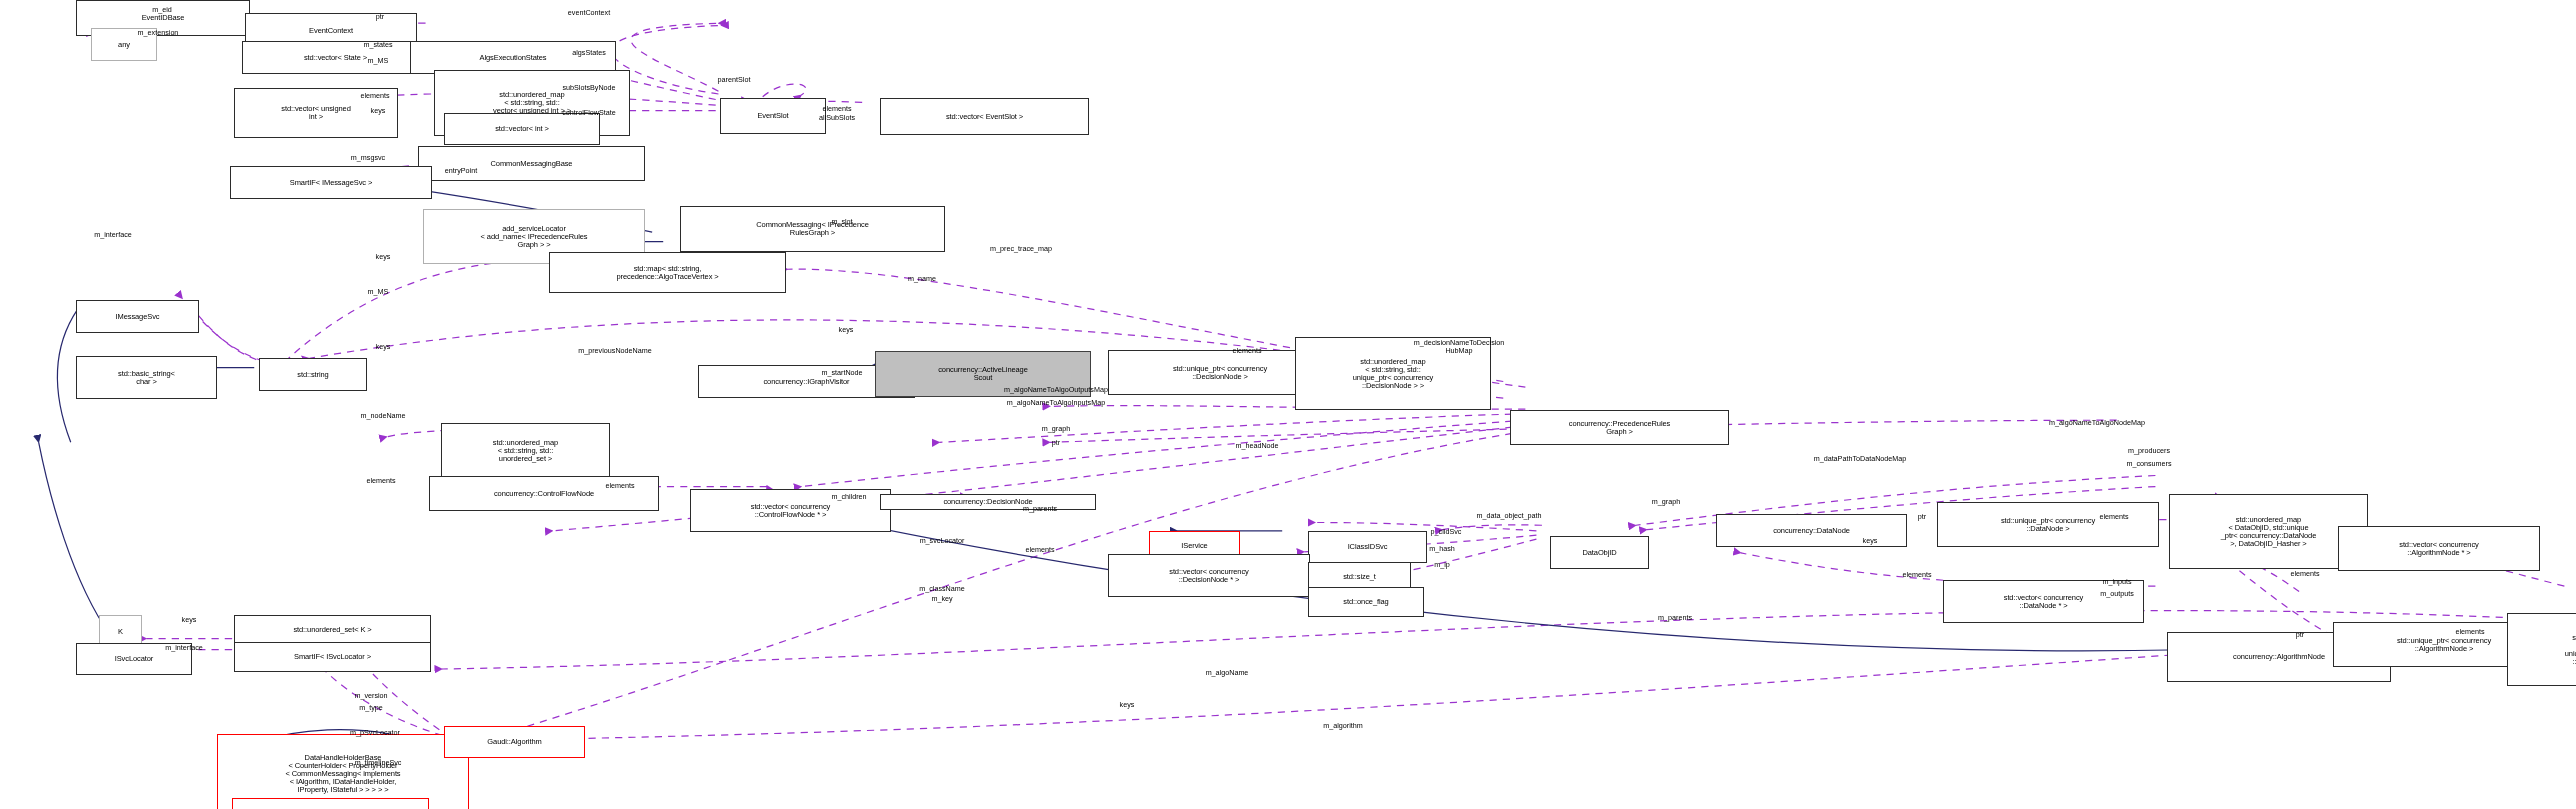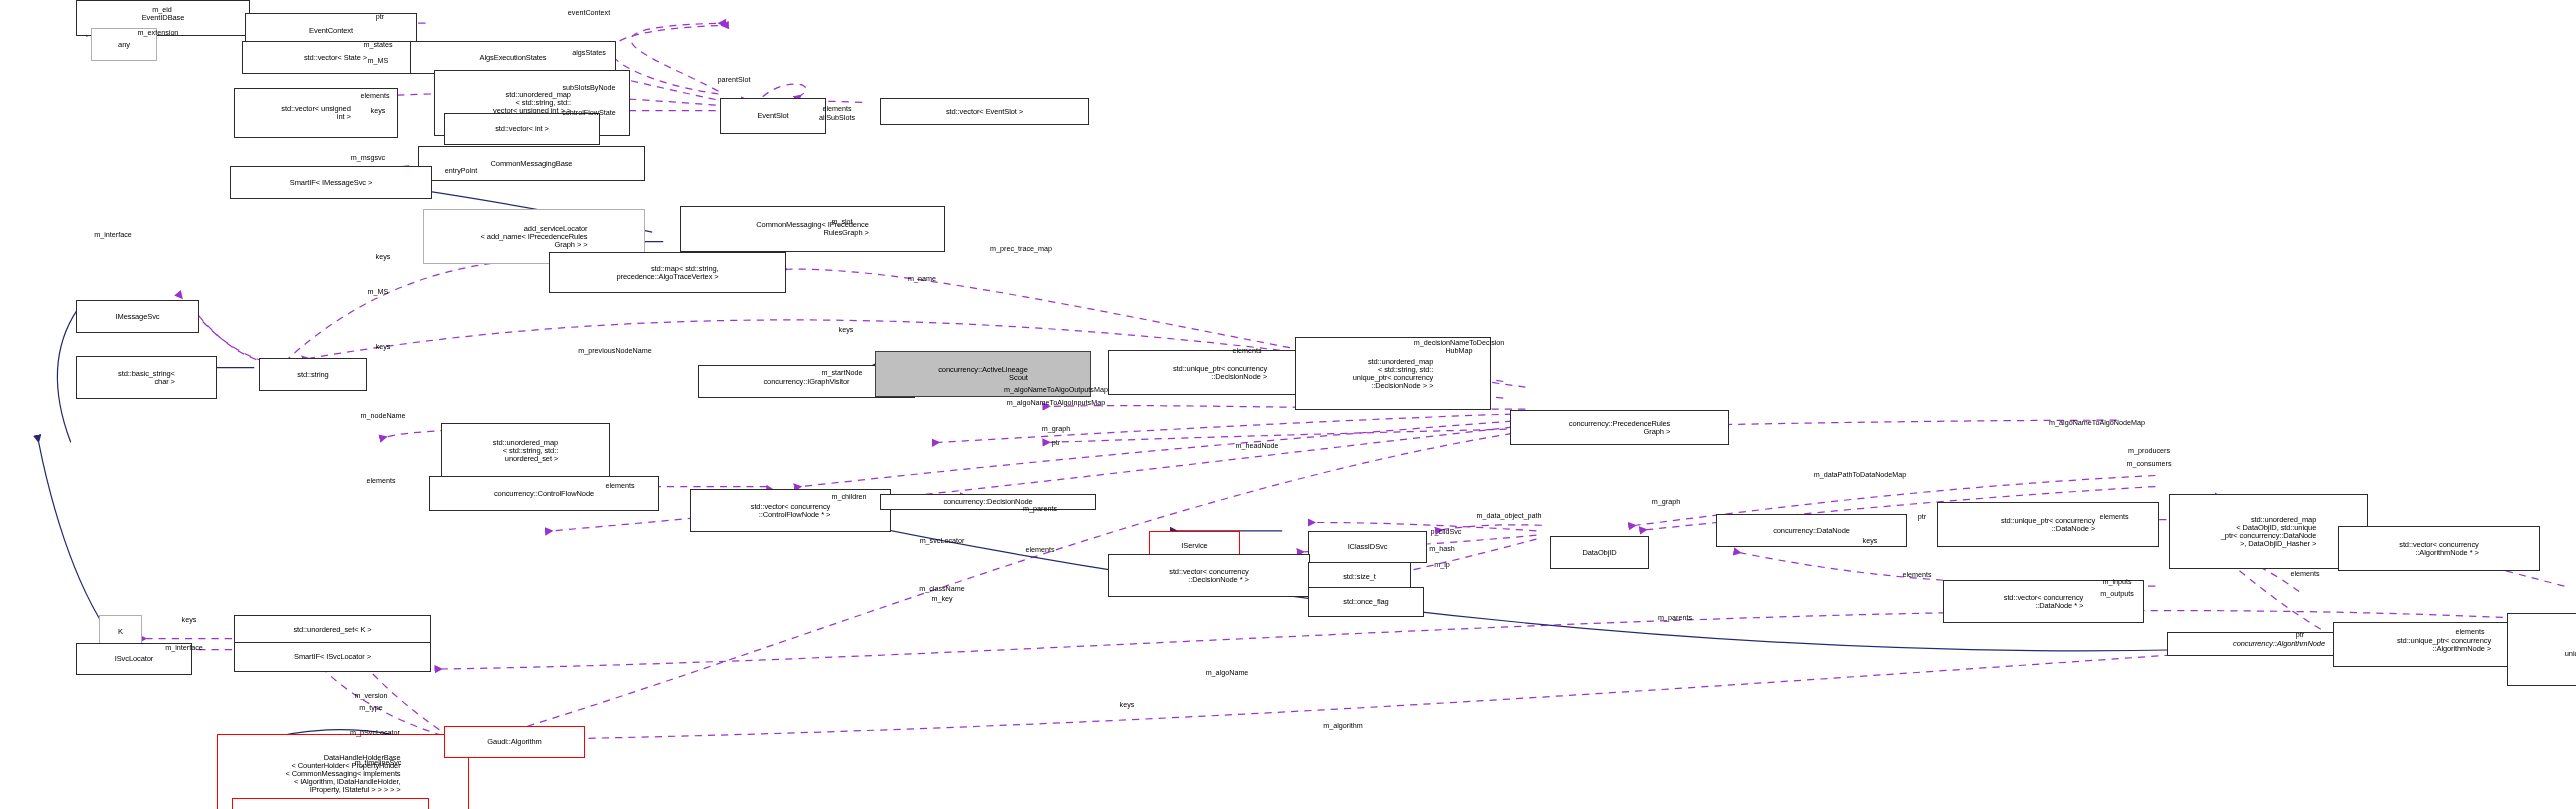--- a/index.html
+++ b/index.html
@@ -18,21 +18,21 @@
     pointer-events: none;
   }
   .node {
     position: absolute;
     box-sizing: border-box;
     background: #ffffff;
     border: 0.9px solid #2b2b2b;
     display: flex;
     align-items: center;
     justify-content: center;
-    text-align: right;
+    text-align: center;
     font-size: 7.5px;
     line-height: 8px;
     color: #000000;
     white-space: pre;
     letter-spacing: -0.1px;
     z-index: 5;
   }
   .node.light  { border-color: #b0b0b0; }
   .node.red    { border-color: #ff0000; }
   .node.hi     { background: #bfbfbf; border-color: #404040; }
@@ -178,21 +178,21 @@
     <div class="node bold" style="left: 245px; top: 13.3px; width: 172px; height: 36px;"><span>EventContext</span></div>
     <div class="node bold" style="left: 242px; top: 41px; width: 187px; height: 33px;"><span>std::vector&lt; State &gt;</span></div>
     <div class="node bold" style="left: 410px; top: 41px; width: 206px; height: 33px;"><span>AlgsExecutionStates</span></div>
     <div class="node bold" style="left: 234px; top: 88px; width: 164px; height: 50px;"><span>std::vector&lt; unsigned
 int &gt;</span></div>
     <div class="node bold" style="left: 434px; top: 70px; width: 196px; height: 66px;"><span>std::unordered_map
 &lt; std::string, std::
 vector&lt; unsigned int &gt; &gt;</span></div>
     <div class="node bold" style="left: 444px; top: 113px; width: 156px; height: 31.5px;"><span>std::vector&lt; int &gt;</span></div>
     <div class="node bold" style="left: 720px; top: 98px; width: 106px; height: 36px;"><span>EventSlot</span></div>
-    <div class="node bold" style="left: 880px; top: 98px; width: 209px; height: 27px;"><span>std::vector&lt; EventSlot &gt;</span></div>
+    <div class="node bold" style="left: 880px; top: 98px; width: 209px; height: 37px;"><span>std::vector&lt; EventSlot &gt;</span></div>
     <div class="node bold" style="left: 418px; top: 146px; width: 227px; height: 35px;"><span>CommonMessagingBase</span></div>
     <div class="node bold" style="left: 230px; top: 166px; width: 202px; height: 33px;"><span>SmartIF&lt; IMessageSvc &gt;</span></div>
     <div class="node light" style="left: 423px; top: 209px; width: 222px; height: 55px;"><span>add_serviceLocator
 &lt; add_name&lt; IPrecedenceRules
 Graph &gt; &gt;</span></div>
     <div class="node bold" style="left: 549px; top: 252px; width: 237px; height: 41px;"><span>std::map&lt; std::string,
 precedence::AlgoTraceVertex &gt;</span></div>
     <div class="node bold" style="left: 680px; top: 206px; width: 265px; height: 46px;"><span>CommonMessaging&lt; IPrecedence
 RulesGraph &gt;</span></div>
     <div class="node bold" style="left: 76px; top: 300px; width: 123px; height: 33px;"><span>IMessageSvc</span></div>
@@ -232,21 +232,21 @@
     <div class="node bold" style="left: 1108px; top: 554px; width: 202px; height: 43px;"><span>std::vector&lt; concurrency
 ::DecisionNode * &gt;</span></div>
     <div class="node bold" style="left: 1308px; top: 562px; width: 103px; height: 30px;"><span>std::size_t</span></div>
     <div class="node bold" style="left: 1308px; top: 587px; width: 116px; height: 30px;"><span>std::once_flag</span></div>
     <div class="node bold" style="left: 1943px; top: 580px; width: 201px; height: 43px;"><span>std::vector&lt; concurrency
 ::DataNode * &gt;</span></div>
     <div class="node light" style="left: 99px; top: 615px; width: 43px; height: 33px;"><span>K</span></div>
     <div class="node bold" style="left: 234px; top: 615px; width: 197px; height: 30px;"><span>std::unordered_set&lt; K &gt;</span></div>
     <div class="node bold" style="left: 76px; top: 643px; width: 116px; height: 31.5px;"><span>ISvcLocator</span></div>
     <div class="node bold" style="left: 234px; top: 642px; width: 197px; height: 30px;"><span>SmartIF&lt; ISvcLocator &gt;</span></div>
-    <div class="node bold" style="left: 2167px; top: 632px; width: 224px; height: 24px; font-style: italic;"><span>concurrency::AlgorithmNode</span></div>
+    <div class="node bold" style="left: 2167px; top: 632px; width: 224px; height: 50px;"><span>concurrency::AlgorithmNode</span></div>
     <div class="node bold" style="left: 2333px; top: 622px; width: 222px; height: 45px;"><span>std::unique_ptr&lt; concurrency
 ::AlgorithmNode &gt;</span></div>
     <div class="node bold" style="left: 2507px; top: 613px; width: 196px; height: 73px;"><span>std::unordered_map
 &lt; std::string, std::
 unique_ptr&lt; concurrency
 ::AlgorithmNode &gt; &gt;</span></div>
     <div class="node red" style="left: 217px; top: 734px; width: 252px; height: 80px;"><span>DataHandleHolderBase
 &lt; CounterHolder&lt; PropertyHolder
 &lt; CommonMessaging&lt; implements
 &lt; IAlgorithm, IDataHandleHolder,
@@ -282,21 +282,21 @@
 HubMap</div>
     <div class="edge-label" style="left: 615px; top: 351px; transform: translate(-50%, -50%);">m_previousNodeName</div>
     <div class="edge-label" style="left: 842px; top: 373px; transform: translate(-50%, -50%);">m_startNode</div>
     <div class="edge-label" style="left: 1056px; top: 390px; transform: translate(-50%, -50%);">m_algoNameToAlgoOutputsMap</div>
     <div class="edge-label" style="left: 1056px; top: 403px; transform: translate(-50%, -50%);">m_algoNameToAlgoInputsMap</div>
     <div class="edge-label" style="left: 383px; top: 416px; transform: translate(-50%, -50%);">m_nodeName</div>
     <div class="edge-label" style="left: 2097px; top: 423px; transform: translate(-50%, -50%);">m_algoNameToAlgoNodeMap</div>
     <div class="edge-label" style="left: 1056px; top: 429px; transform: translate(-50%, -50%);">m_graph</div>
     <div class="edge-label" style="left: 1056px; top: 443px; transform: translate(-50%, -50%);">ptr</div>
     <div class="edge-label" style="left: 1257px; top: 446px; transform: translate(-50%, -50%);">m_headNode</div>
-    <div class="edge-label" style="left: 1860px; top: 459px; transform: translate(-50%, -50%); margin-top: 16px;">m_dataPathToDataNodeMap</div>
+    <div class="edge-label" style="left: 1860px; top: 459px; transform: translate(-50%, -50%);">m_dataPathToDataNodeMap</div>
     <div class="edge-label" style="left: 2149px; top: 451px; transform: translate(-50%, -50%);">m_producers</div>
     <div class="edge-label" style="left: 2149px; top: 464px; transform: translate(-50%, -50%);">m_consumers</div>
     <div class="edge-label" style="left: 381px; top: 481px; transform: translate(-50%, -50%);">elements</div>
     <div class="edge-label" style="left: 620px; top: 486px; transform: translate(-50%, -50%);">elements</div>
     <div class="edge-label" style="left: 849px; top: 497px; transform: translate(-50%, -50%);">m_children</div>
     <div class="edge-label" style="left: 1666px; top: 502px; transform: translate(-50%, -50%);">m_graph</div>
     <div class="edge-label" style="left: 1509px; top: 516px; transform: translate(-50%, -50%);">m_data_object_path</div>
     <div class="edge-label" style="left: 1922px; top: 517px; transform: translate(-50%, -50%);">ptr</div>
     <div class="edge-label" style="left: 1870px; top: 541px; transform: translate(-50%, -50%);">keys</div>
     <div class="edge-label" style="left: 2114px; top: 517px; transform: translate(-50%, -50%);">elements</div>

